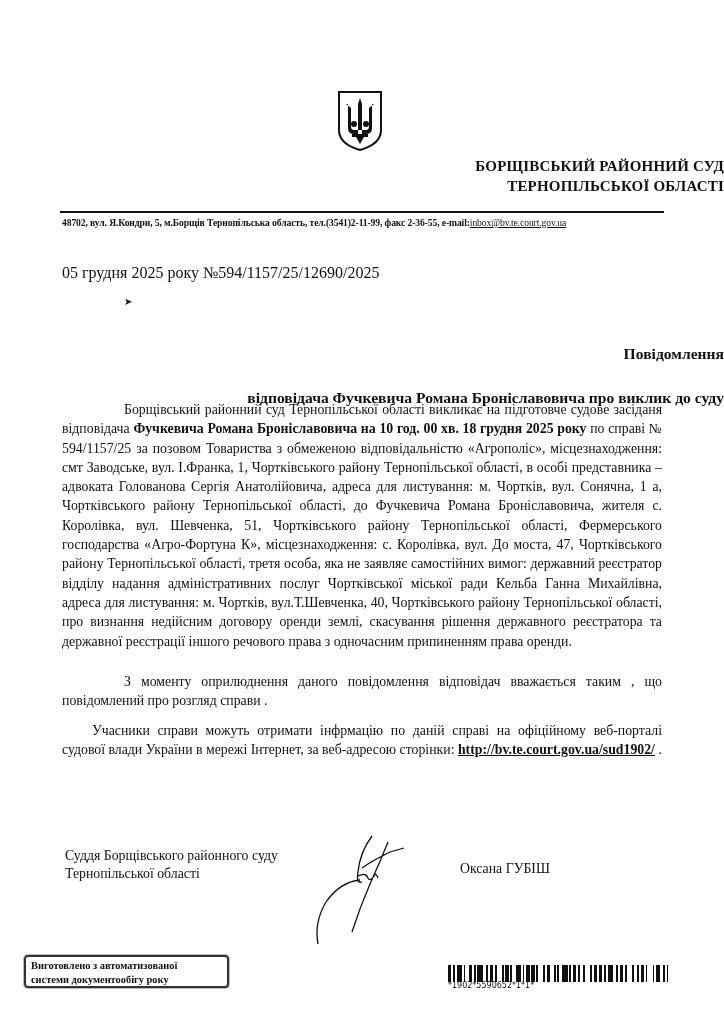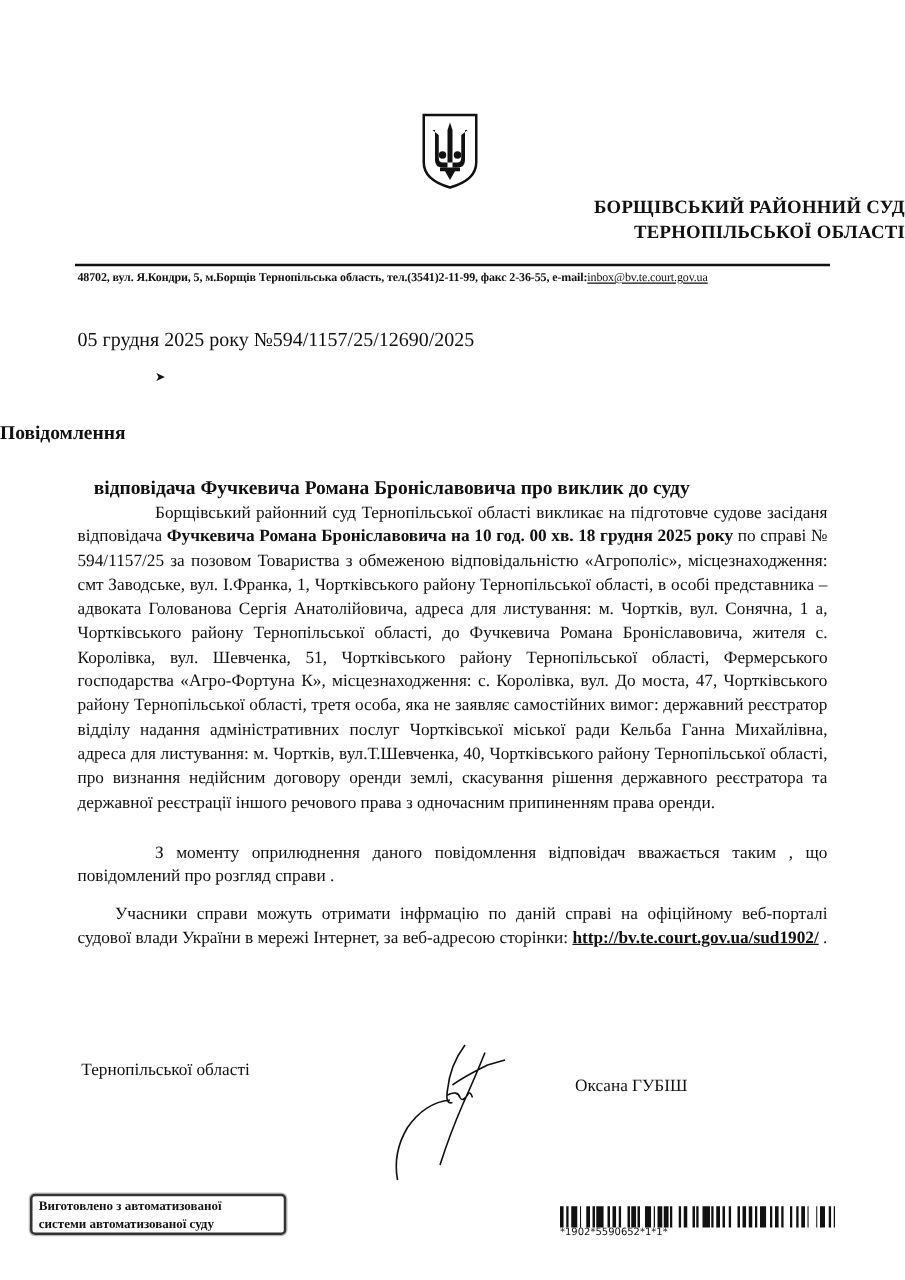--- a/index.html
+++ b/index.html
@@ -5,21 +5,21 @@
   html, body { margin: 0; padding: 0; background: #ffffff; }
   body { width: 724px; height: 1024px; position: relative; overflow: hidden; font-family: "Liberation Serif", serif; color: #111; }
   .abs { position: absolute; }
   .emblem { left: 336px; top: 90px; width: 48px; height: 62px; }
   .court-name { left: 0; width: 724px; top: 156px; text-align: right; font-weight: bold; font-size: 15px; line-height: 20px; letter-spacing: 0.2px; }
   .rule-thick { left: 60px; top: 211px; width: 604px; height: 2px; background: #111; }
   .address { left: 62px; top: 217px; width: 620px; font-size: 9.6px; font-weight: bold; white-space: nowrap; letter-spacing: -0.1px; }
   .address .email { text-decoration: underline; font-weight: normal; }
   .ref-line { left: 62px; top: 264px; font-size: 16px; white-space: nowrap; }
   .mark { left: 124px; top: 296px; font-size: 10px; }
-  .title { left: 0; width: 724px; top: 337px; text-align: left; font-weight: bold; font-size: 15.6px; line-height: 20px; }
+  .title { left: 0; width: 724px; top: 344px; text-align: right; font-weight: bold; font-size: 15.6px; line-height: 20px; }
   .title .sub { display: block; padding-left: 75px; margin-top: 24px; }
   .para { left: 62px; width: 600px; font-size: 13.8px; line-height: 19.3px; text-align: justify; }
   .p1 { top: 400px; }
   .p2 { top: 672px; }
   .p3 { top: 721px; }
   .para .ind { display: inline-block; width: 62px; }
   .para b { font-weight: bold; }
   .url { font-weight: bold; text-decoration: underline; }
   .sig-left { left: 65px; top: 847px; font-size: 13.8px; line-height: 18px; }
   .sig-name { left: 460px; top: 861px; font-size: 13.8px; }
@@ -66,32 +66,33 @@
 
 <div class="abs para p2">
   <span class="ind"></span><span>З моменту  оприлюднення даного  повідомлення відповідач  вважається таким , що повідомлений про розгляд справи .</span>
 </div>
 
 <div class="abs para p3">
   <span class="ind" style="width:30px"></span><span>Учасники  справи можуть отримати інфрмацію по даній справі  на офіційному веб-порталі судової влади України в мережі Інтернет, за веб-адресою сторінки: </span><span class="url">http://bv.te.court.gov.ua/sud1902/</span><span> .</span>
 </div>
 
 <div class="abs sig-left">
+  <div>Суддя Борщівського районного суду</div>
   <div> Тернопільської області</div>
 </div>
 
 <svg class="abs signature" viewBox="0 0 120 115">
   <path d="M72 4 Q60 20 58 40 Q56 52 62 50 M88 10 Q80 30 70 52 Q60 75 52 100 M60 48 Q40 50 26 70 Q14 90 18 112 M58 44 Q66 40 68 46 Q70 50 74 44 Q76 40 78 46 M62 36 Q70 30 90 20 M90 20 L104 16" fill="none" stroke="#111" stroke-width="1.3"></path>
 </svg>
 
 <div class="abs sig-name">Оксана ГУБІШ</div>
 
 <div class="abs auto-box">
   <div>Виготовлено з автоматизованої</div>
-  <div>системи   автоматизованої  суду</div>
+  <div>системи   документообігу  року</div>
 </div>
 
 <div class="abs barcode" id="barcode">
     <span style="width: 3.47287px;"></span>
     <span style="width: 1.73643px; background: rgb(255, 255, 255);"></span>
     <span style="width: 1.73643px;"></span>
     <span style="width: 1.73643px; background: rgb(255, 255, 255);"></span>
     <span style="width: 5.2093px;"></span>
     <span style="width: 1.73643px; background: rgb(255, 255, 255);"></span>
     <span style="width: 1.73643px;"></span>

